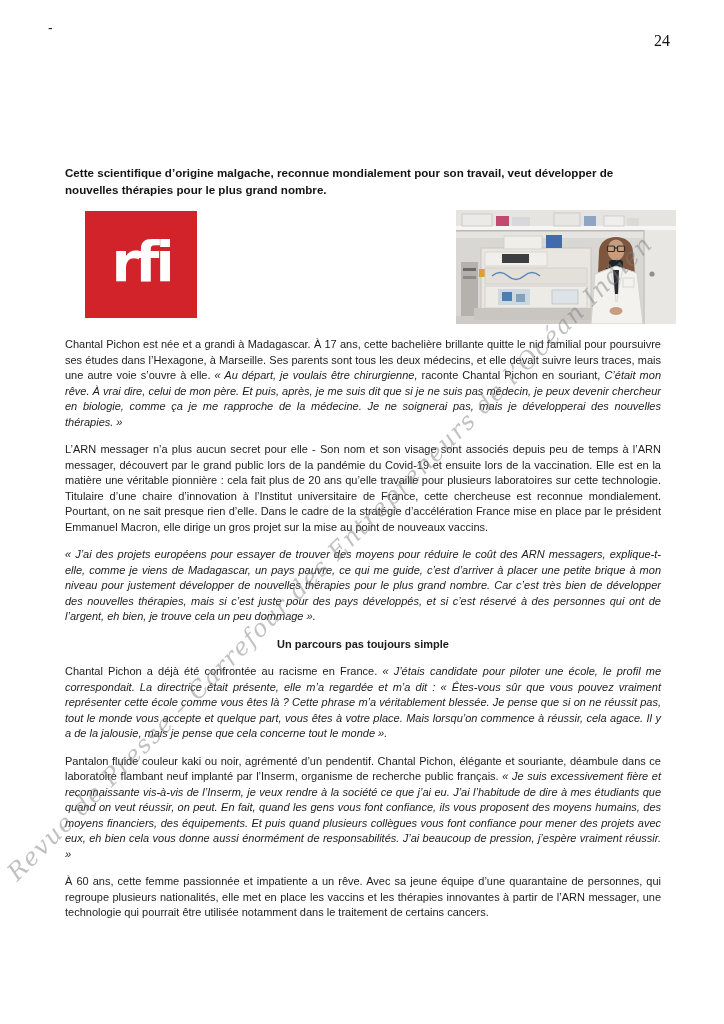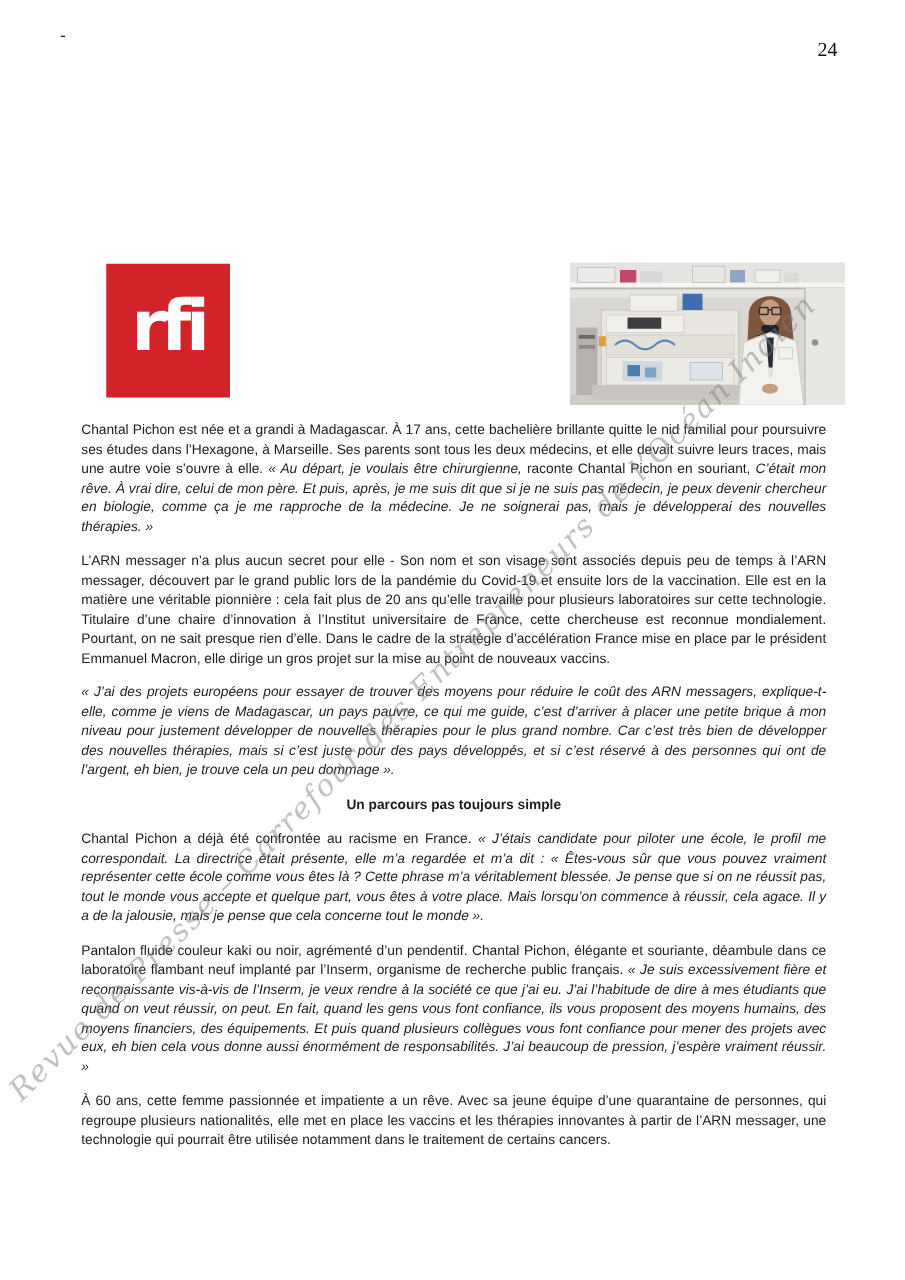--- a/index.html
+++ b/index.html
@@ -18,21 +18,21 @@
     position:absolute; left:64px; top:116px; width:592px; height:29px;
     border:2px solid #595959; background:#fff;
     display:flex; align-items:center; justify-content:center;
   }
   .headline-text { font-size:19.5px; color:#161616; white-space:nowrap; }
   .intro {
     position:absolute; left:65px; top:164px; width:600px;
     font-size:11.6px; font-weight:bold; line-height:17px; color:#141414;
   }
   .rfi-logo {
-    position:absolute; left:85px; top:211px; width:99px; height:107px;
+    position:absolute; left:85px; top:211px; width:112px; height:107px;
     background:#d2232a; display:flex; align-items:center; justify-content:center;
   }
   .rfi-logo .rfi-text {
     color:#fff; font-family:"DejaVu Sans", sans-serif; font-weight:800;
     font-size:56px; letter-spacing:-4px; line-height:1; transform:translateY(-3px);
   }
   .photo { position:absolute; left:456px; top:210px; width:220px; height:114px; }
   .photo svg { display:block; width:100%; height:100%; }
   .content {
     position:absolute; left:65px; top:337px; width:596px;
@@ -53,20 +53,21 @@
 </head>
 <body>
 
 <div class="page">
 
   <div class="corner-dash">-</div>
   <div class="page-number">24</div>
 
 
 
+  <div class="intro">Cette scientifique d’origine malgache, reconnue mondialement pour son travail, veut développer de nouvelles thérapies pour le plus grand nombre.</div>
 
   <div class="rfi-logo">
     <span class="rfi-text">rfi</span>
   </div>
 
   <div class="photo">
     <svg viewBox="0 0 220 114" aria-hidden="true">
 
       <rect x="0" y="0" width="220" height="114" fill="#d9d7d3"></rect>
       <rect x="0" y="0" width="220" height="28" fill="#e6e4e0"></rect>

